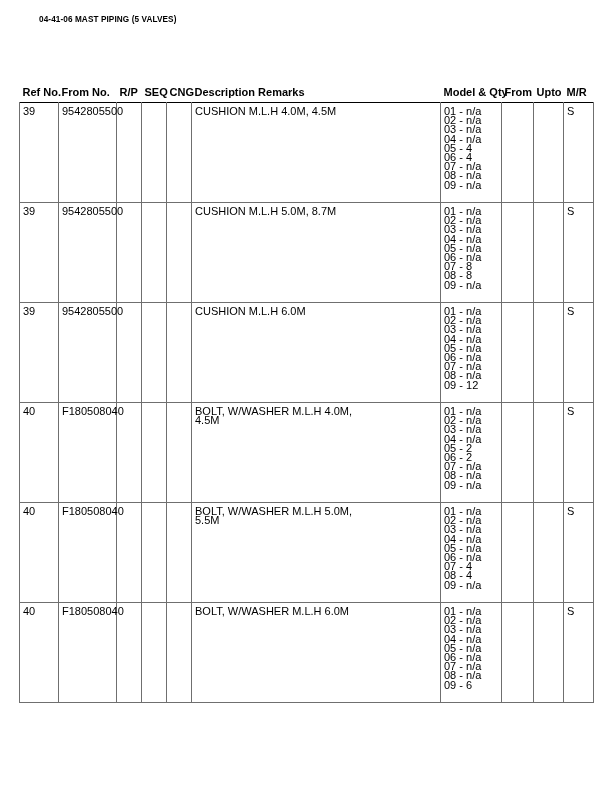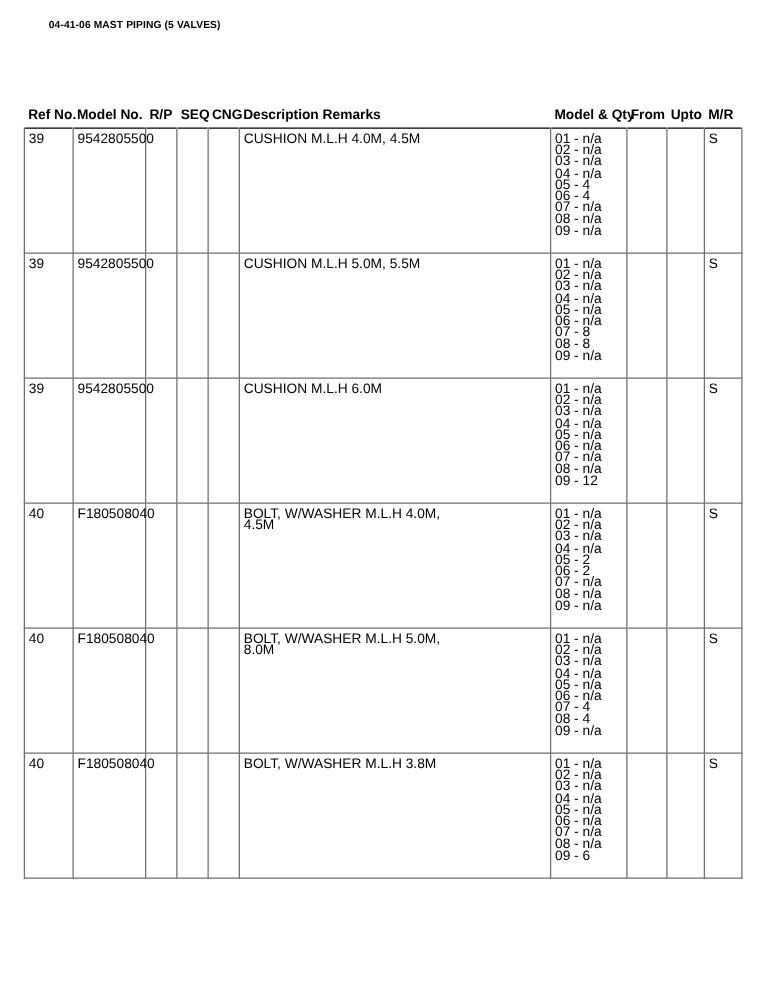--- a/index.html
+++ b/index.html
@@ -113,21 +113,21 @@
         <col class="c-cng">
         <col class="c-desc">
         <col class="c-model">
         <col class="c-from">
         <col class="c-upto">
         <col class="c-mr">
       </colgroup>
       <thead>
         <tr>
           <th>Ref No.</th>
-          <th>Model No.</th>
+          <th>From No.</th>
           <th>R/P</th>
           <th>SEQ</th>
           <th>CNG</th>
           <th>Description Remarks</th>
           <th>Model &amp; Qty</th>
           <th>From</th>
           <th>Upto</th>
           <th>M/R</th>
         </tr>
       </thead>
@@ -153,21 +153,21 @@
           <td></td>
           <td>S</td>
         </tr>
 
         <tr class="row-tall">
           <td>39</td>
           <td>9542805500</td>
           <td></td>
           <td></td>
           <td></td>
-          <td class="desc-cell">CUSHION M.L.H 5.0M, 5.5M</td>
+          <td class="desc-cell">CUSHION M.L.H 5.0M, 8.7M</td>
           <td class="model-list">01 - n/a
 02 - n/a
 03 - n/a
 04 - n/a
 05 - n/a
 06 - n/a
 07 - 8
 08 - 8
 09 - n/a</td>
           <td></td>
@@ -218,42 +218,42 @@
           <td>S</td>
         </tr>
 
         <tr class="row-tall">
           <td>40</td>
           <td>F180508040</td>
           <td></td>
           <td></td>
           <td></td>
           <td class="desc-cell">BOLT, W/WASHER M.L.H 5.0M,
-8.0M</td>
+5.5M</td>
           <td class="model-list">01 - n/a
 02 - n/a
 03 - n/a
 04 - n/a
 05 - n/a
 06 - n/a
 07 - 4
 08 - 4
 09 - n/a</td>
           <td></td>
           <td></td>
           <td>S</td>
         </tr>
 
         <tr class="row-tall">
           <td>40</td>
           <td>F180508040</td>
           <td></td>
           <td></td>
           <td></td>
-          <td class="desc-cell">BOLT, W/WASHER M.L.H 3.8M</td>
+          <td class="desc-cell">BOLT, W/WASHER M.L.H 6.0M</td>
           <td class="model-list">01 - n/a
 02 - n/a
 03 - n/a
 04 - n/a
 05 - n/a
 06 - n/a
 07 - n/a
 08 - n/a
 09 - 6</td>
           <td></td>

